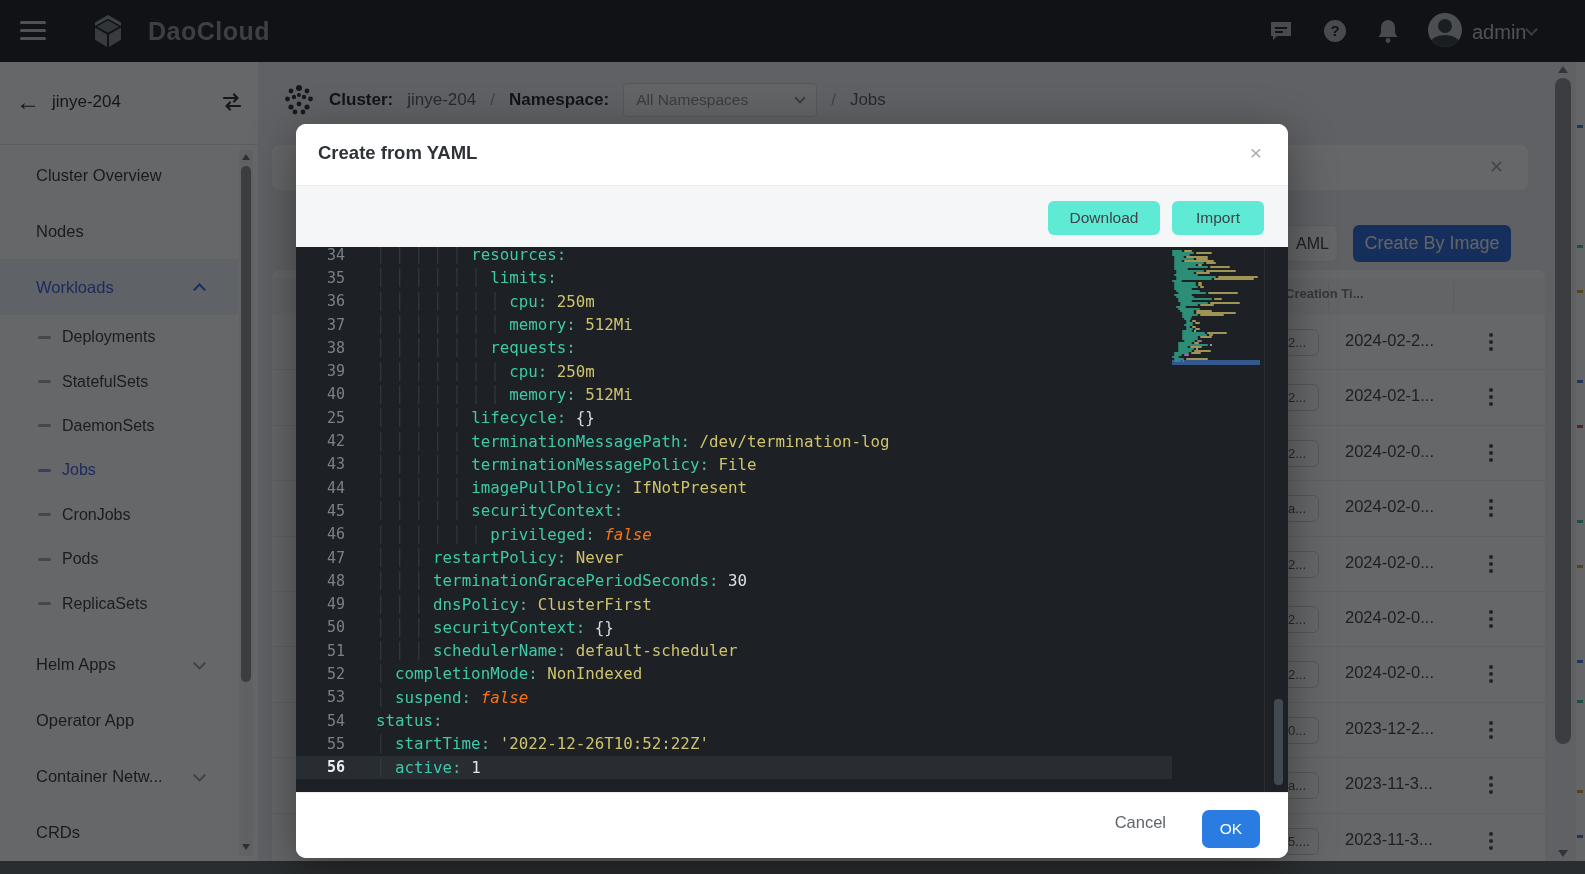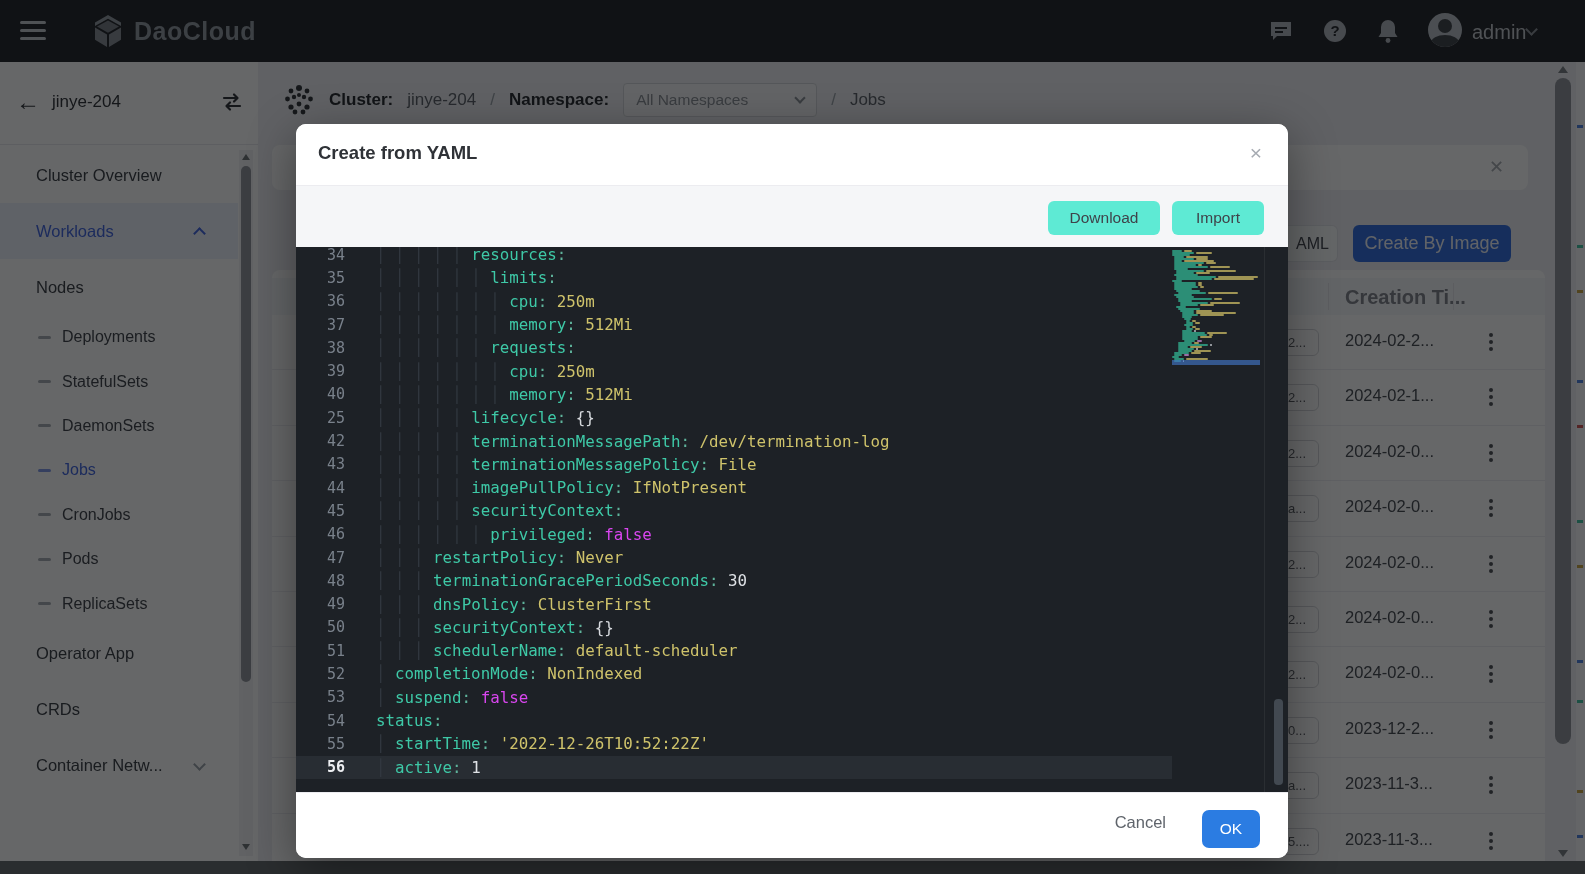--- a/index.html
+++ b/index.html
@@ -4,21 +4,21 @@
 <style>
   * { margin:0; padding:0; box-sizing:border-box; }
   html,body { width:1585px; height:874px; overflow:hidden; background:#17181b; }
   body { font-family:"Liberation Sans", sans-serif; }
   #app { position:relative; width:1585px; height:874px; background:#eef0f3; overflow:hidden; }
 
   
   .hdr { position:absolute; left:0; top:0; width:1585px; height:62px; background:#1e2025; z-index:1; }
   .burger { position:absolute; left:20px; top:21px; width:26px; height:20px; cursor:pointer; }
   .burger i { display:block; height:3px; background:#c3c7cd; border-radius:2px; margin-bottom:5px; }
-  .brand { position:absolute; left:92px; top:14px; display:flex; align-items:center; gap:10px; }
+  .brand { position:absolute; left:92px; top:14px; display:flex; align-items:center; gap:24px; }
   .brand-name { font-size:25px; font-weight:bold; color:#9298a1; letter-spacing:0.5px; }
   .hico { position:absolute; top:18px; width:26px; height:26px; color:#aeb3ba; }
   .avatar { position:absolute; left:1428px; top:13px; width:34px; height:34px; border-radius:50%; background:#b9bec6; overflow:hidden; }
   .avatar .hd { position:absolute; left:10px; top:6px; width:14px; height:14px; border-radius:50%; background:#3c4046; }
   .avatar .bd { position:absolute; left:3px; top:22px; width:28px; height:16px; border-radius:50%; background:#3c4046; }
   .uname { position:absolute; left:1472px; top:21px; font-size:20px; color:#c3c7cd; }
   .chev { display:inline-block; width:9px; height:9px; border-right:2px solid #8a8f96; border-bottom:2px solid #8a8f96; transform:rotate(45deg); }
   .hdr .chev { position:absolute; left:1527px; top:25px; }
 
   
@@ -53,21 +53,21 @@
   .ns-select .chev { margin-left:auto; width:8px; height:8px; transform:rotate(45deg); margin-top:-4px; }
 
   .search-panel { position:absolute; left:272px; top:145px; width:1256px; height:45px; background:#ffffff; border-radius:8px; }
   .clear-x { position:absolute; left:1489px; top:156px; font-size:18px; color:#a6aab0; cursor:pointer; }
 
   .stub-yaml { position:absolute; left:1288px; top:225px; width:50px; height:37px; background:#fafbfd; border:1px solid #e3e4e9; border-left:none; border-radius:0 6px 6px 0; display:flex; align-items:center; justify-content:center; font-size:16px; color:#3f434a; cursor:pointer; }
   .btn-image { position:absolute; left:1353px; top:225px; width:158px; height:37px; background:#2e6be0; border-radius:6px; color:#f2f5fb; font-size:18px; display:flex; align-items:center; justify-content:center; cursor:pointer; }
 
   .tbl-panel { position:absolute; left:272px; top:270px; width:1273px; height:604px; background:#ffffff; border-radius:8px 8px 0 0; }
   .tbl-hd { position:absolute; left:0; top:8px; width:1273px; height:37px; background:#f5f6f9; }
-  .tbl-hd .cap { position:absolute; left:1073px; top:8px; font-size:20px; font-weight:bold; color:#7e828a; }
+  .tbl-hd .cap { position:absolute; left:1013px; top:8px; font-size:13px; font-weight:bold; color:#7e828a; }
   .tbl-hd .vsep { position:absolute; top:5px; width:1px; height:27px; background:#e4e5ea; }
   .t-rows { position:absolute; left:0; top:45px; width:1273px; }
   .t-row { position:relative; height:55.4px; border-bottom:1px solid #ededf1; }
   .t-chip { position:absolute; left:1008px; top:14px; width:39px; height:27px; border:1px solid #d5d6db; border-radius:6px; font-size:13px; color:#55585e; display:flex; align-items:center; padding-left:7px; overflow:hidden; white-space:nowrap; }
   .t-date { position:absolute; left:1073px; top:16px; font-size:16.5px; color:#43474e; }
   .t-kebab { position:absolute; left:1210px; top:15px; width:18px; height:26px; cursor:pointer; }
   .t-kebab i { display:block; width:4px; height:4px; border-radius:50%; background:#4a4d53; margin:3px auto; }
 
   
   .pg-track { position:absolute; left:1552px; top:62px; width:22px; height:799px; background:#f0f0f3; }
@@ -93,21 +93,21 @@
   .ed-lines { position:absolute; left:0; top:-4px; width:876px; }
   .cl { display:flex; align-items:center; height:23.3px; width:876px; font-family:"DejaVu Sans Mono", monospace; white-space:pre; }
   .cl.cur { background:#282d33; }
   .ln { flex:none; width:49px; text-align:right; font-size:15px; color:#79818b; }
   .cl.cur .ln { color:#eceef1; font-weight:bold; }
   .ct { margin-left:31px; font-size:15.8px; }
   .g { color:#323941; }
   .tk { color:#3ec9a7; }
   .tc { color:#5fb39b; }
   .ts { color:#cfc36b; }
-  .tb { color:#d946ef; }
+  .tb { color:#f97316;font-style:italic; }
   .tn { color:#dfe2e6; }
   .tp { color:#d6d9dd; }
 
   .mmap { position:absolute; left:876px; top:0; width:88px; height:545px; }
   .mm-row { position:absolute; height:2px; display:flex; gap:2px; }
   .mm-row i { display:block; height:1.6px; border-radius:1px; }
   .mm-cur { position:absolute; left:0; top:113px; width:88px; height:5px; background:rgba(64,117,197,0.65); }
   .ed-sep { position:absolute; left:968px; top:0; width:1px; height:545px; background:rgba(255,255,255,0.06); }
   .ed-thumb { position:absolute; left:978px; top:452px; width:9px; height:86px; background:#424951; border-radius:4px; }
 
@@ -176,27 +176,27 @@
             <path d="M14 4.5 L17.5 8 L14 11.5"></path>
           <path d="M20 16H7"></path>
             <path d="M10 12.5 L6.5 16 L10 19.5"></path>
         </svg>
       </span>
     </div>
     <div class="side-list" id="side-list">
         <div class="s-item">
           <span>Cluster Overview</span>
         </div>
+        <div class="s-item">
+          <span>Nodes</span>
+        </div>
         <div class="s-item grp-active">
           <span>Workloads</span>
           <span class="chev up"></span>
         </div>
-        <div class="s-item">
-          <span>Nodes</span>
-        </div>
         <div class="s-sub">
           <span class="dash"></span>
           <span>Deployments</span>
         </div>
         <div class="s-sub">
           <span class="dash"></span>
           <span>StatefulSets</span>
         </div>
         <div class="s-sub">
           <span class="dash"></span>
@@ -211,29 +211,33 @@
           <span>CronJobs</span>
         </div>
         <div class="s-sub">
           <span class="dash"></span>
           <span>Pods</span>
         </div>
         <div class="s-sub">
           <span class="dash"></span>
           <span>ReplicaSets</span>
         </div>
+        <div class="s-item mt10">
+          <span>Helm Apps</span>
+          <span class="chev down"></span>
+        </div>
         <div class="s-item">
           <span>Operator App</span>
-        </div>
-        <div class="s-item">
-          <span>CRDs</span>
         </div>
         <div class="s-item">
           <span>Container Netw...</span>
           <span class="chev down"></span>
+        </div>
+        <div class="s-item">
+          <span>CRDs</span>
         </div>
       </div>
     <div class="sbar-track">
       <span class="tri" style="left:3px;top:4px;border-left:4px solid transparent;border-right:4px solid transparent;border-bottom:6px solid #6f7378;"></span>
       <div class="sbar-thumb"></div>
       <span class="tri" style="left:3px;top:694px;border-left:4px solid transparent;border-right:4px solid transparent;border-top:6px solid #6f7378;"></span>
     </div>
   </div>
 
   <div class="bc">

